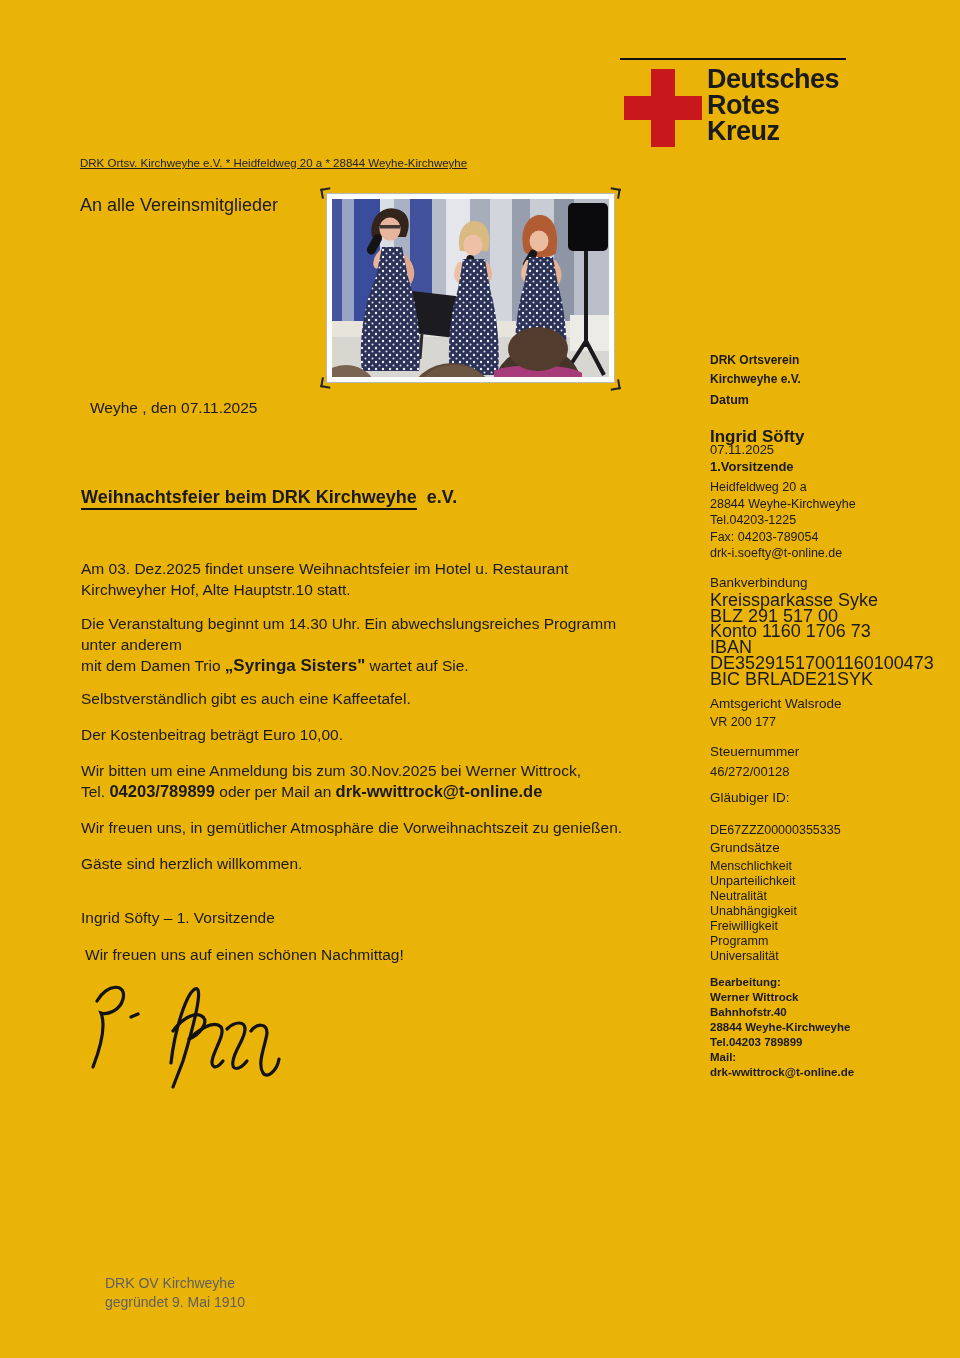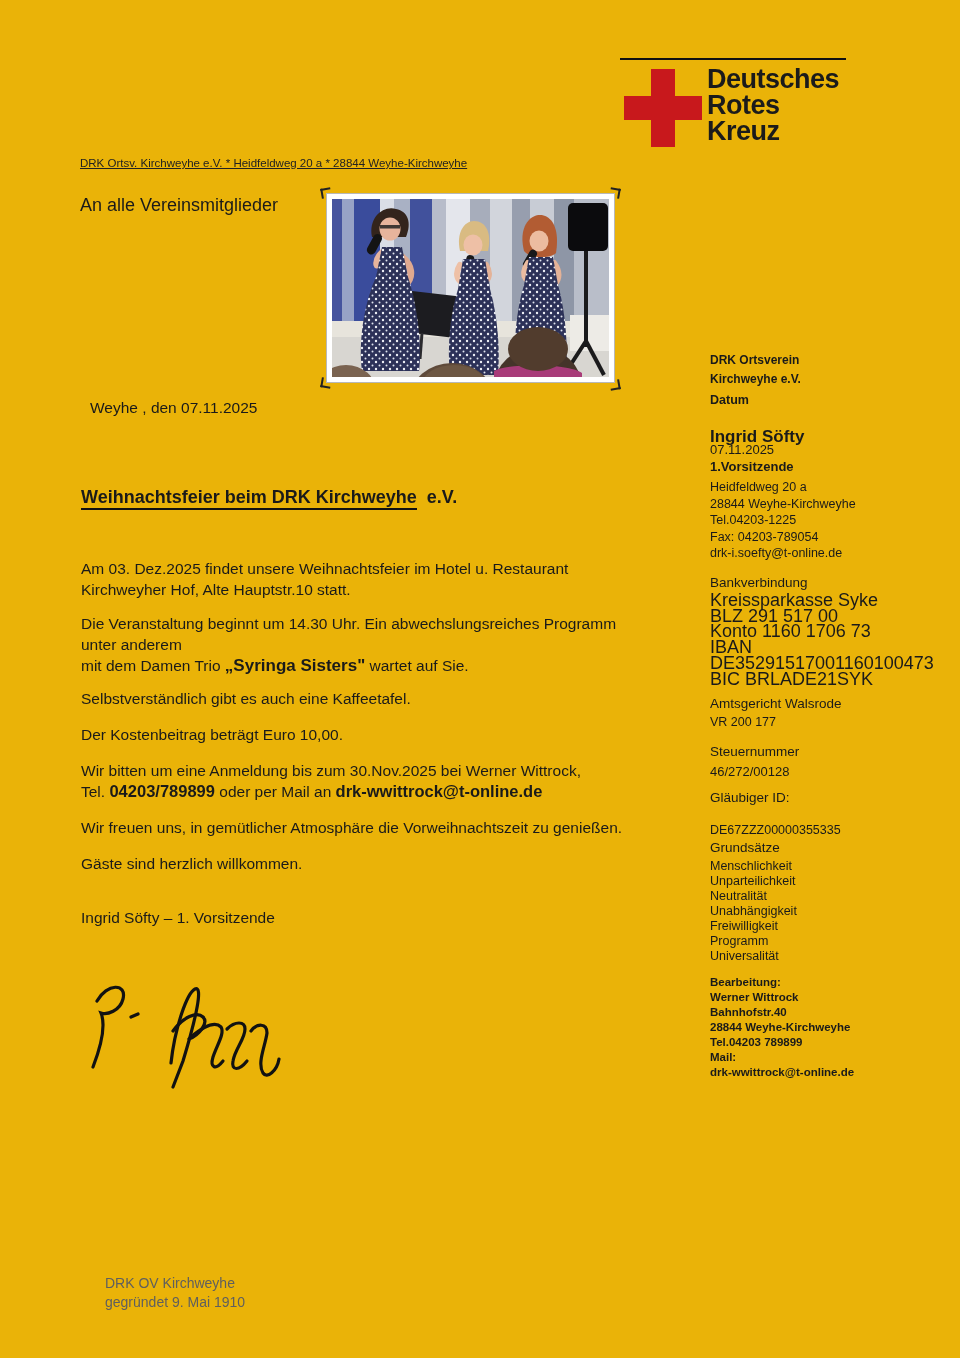--- a/index.html
+++ b/index.html
@@ -184,20 +184,21 @@
   </div>
   <div class="abs para" style="top:688px;">Selbstverständlich gibt es auch eine Kaffeetafel.</div>
   <div class="abs para" style="top:724px;">Der Kostenbeitrag beträgt Euro 10,00.</div>
   <div class="abs para" style="top:760px;">
     <span>Wir bitten um eine Anmeldung bis zum 30.Nov.2025 bei Werner Wittrock,</span><br>
     <span>Tel. </span><span class="b-mail">04203/789899</span><span> oder per Mail an </span><span class="b-mail">drk-wwittrock@t-online.de</span>
   </div>
   <div class="abs para" style="top:817px;">Wir freuen uns, in gemütlicher Atmosphäre die Vorweihnachtszeit zu genießen.</div>
   <div class="abs para" style="top:853px;">Gäste sind herzlich willkommen.</div>
   <div class="abs para" style="top:907px;">Ingrid Söfty – 1. Vorsitzende</div>
+  <div class="abs para" style="top:944px; left:85px;">Wir freuen uns auf einen schönen Nachmittag!</div>
 
   <svg class="abs signature" width="230" height="115" viewBox="0 0 230 115">
     <g stroke="#121212" stroke-width="3.2" fill="none" stroke-linecap="round">
       <path d="M22,26 C32,8 52,8 48,24 C45,36 32,40 26,38 C30,48 28,66 18,92"></path>
       <path d="M56,42 l7,-3"></path>
       <path d="M96,88 C100,52 112,18 120,14 C128,10 122,40 108,86 L98,112"></path>
       <path d="M98,56 C108,42 122,36 128,42 C134,48 124,60 114,64"></path>
       <path d="M116,62 C128,52 140,46 146,52 C150,58 142,70 138,82 C135,92 140,96 148,86"></path>
       <path d="M152,54 C160,46 170,46 170,54 C170,64 160,74 158,86 C156,96 164,96 172,86"></path>
       <path d="M176,56 C182,48 192,48 192,58 C190,72 182,88 188,98 C192,104 202,96 204,84"></path>

